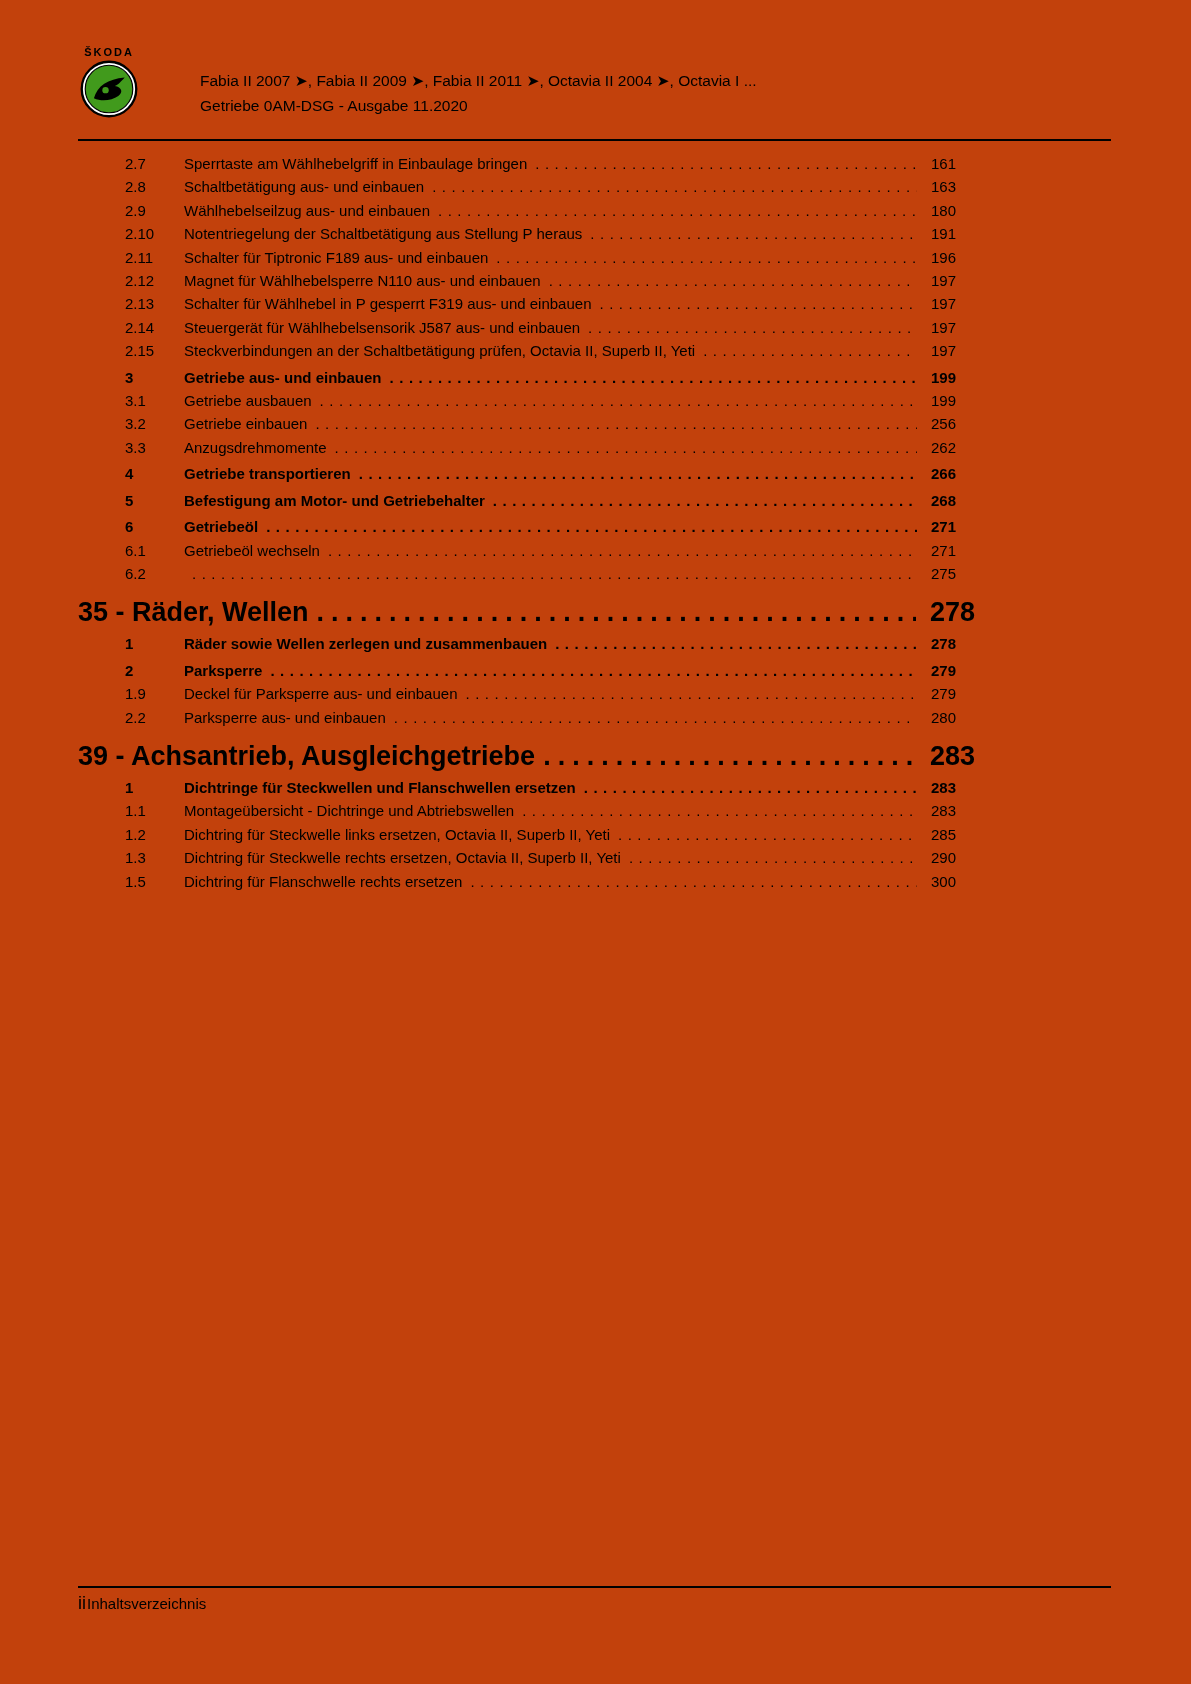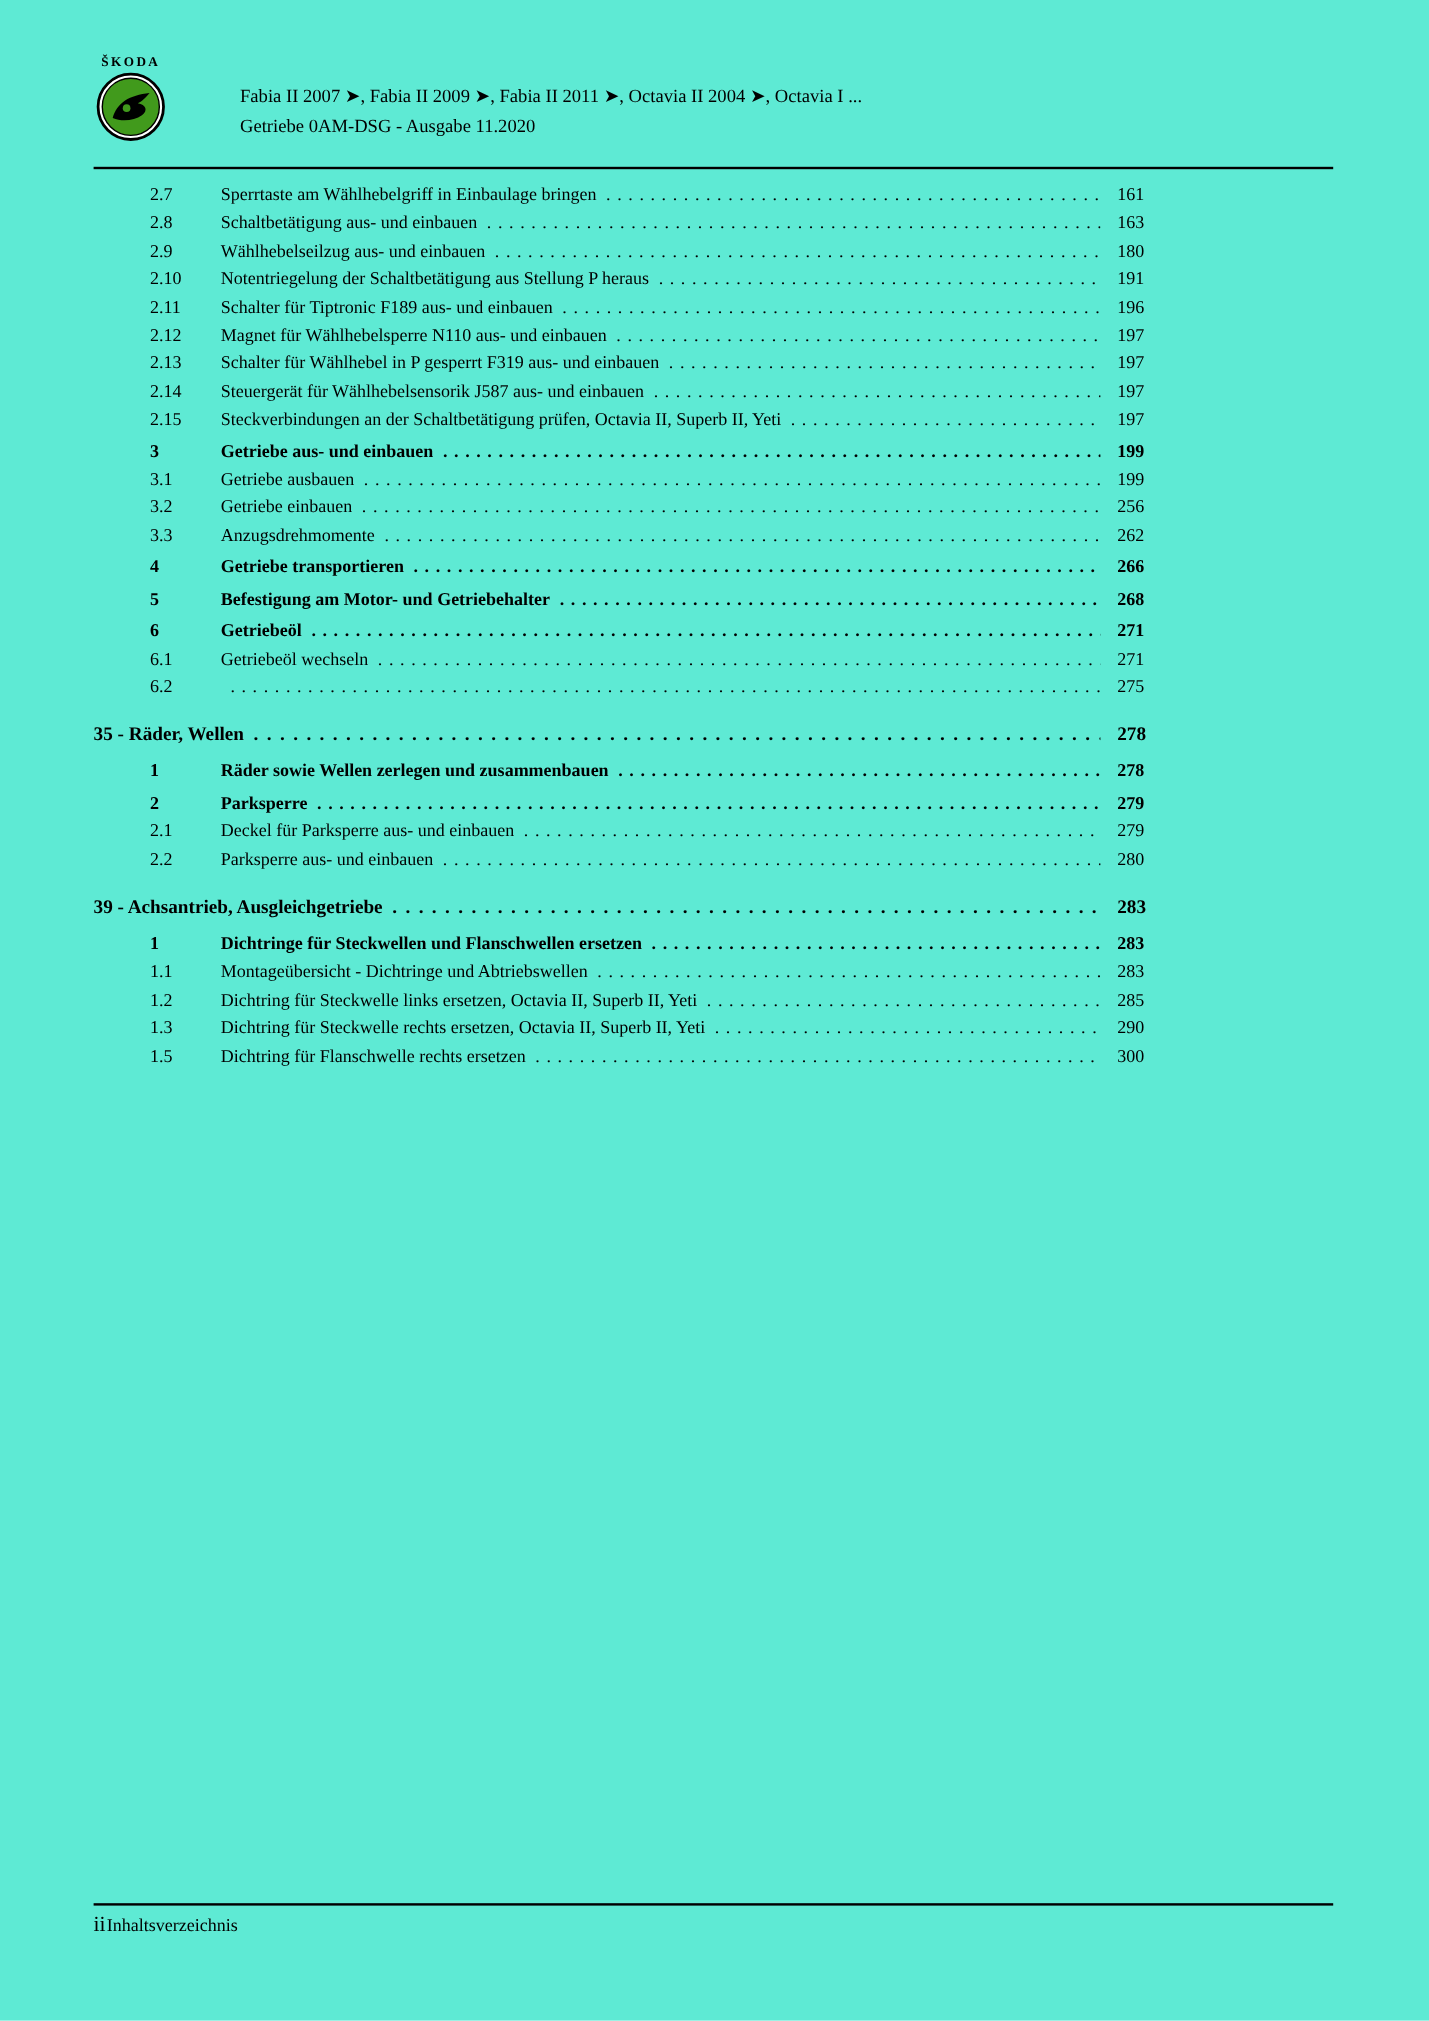--- a/index.html
+++ b/index.html
@@ -3,23 +3,23 @@
 <meta charset="utf-8">
 <title>Inhaltsverzeichnis</title>
 <style>
   * { margin: 0; padding: 0; box-sizing: border-box; }
   html, body { background: #ffffff; }
   .page {
     position: relative;
     width: 1191px;
     height: 1684px;
     margin: 0 auto;
-    background: #5eead4;
+    background: #c2410c;
     color: #000;
-    font-family: Liberation Serif, serif;
+    font-family: Liberation Sans, sans-serif;
     overflow: hidden;
   }
 
   
   .header {
     position: absolute;
     left: 78px;
     right: 80px;
     top: 46px;
     display: flex;
@@ -79,21 +79,21 @@
   }
   .leader::after {
     content: "..........................................................................................................................................................";
     letter-spacing: 5.5px;
   }
   .pg { flex: none; min-width: 44px; }
 
   .level-section { font-weight: 700; margin-top: 3px; }
   .level-chapter {
     font-weight: 700;
-    font-size: 16px;
+    font-size: 27px;
     line-height: 29px;
     padding-left: 0;
     margin-top: 13px;
     margin-bottom: 5px;
   }
   .level-chapter .leader::after { letter-spacing: 7px; }
 
   
   .footer-rule {
     position: absolute;
@@ -256,21 +256,21 @@
     <span class="leader"></span>
     <span class="pg">278</span>
   </div>
       <div class="row level-section">
     <span class="num">2</span>
     <span class="title">Parksperre</span>
     <span class="leader"></span>
     <span class="pg">279</span>
   </div>
       <div class="row level-sub">
-    <span class="num">2.1</span>
+    <span class="num">1.9</span>
     <span class="title">Deckel für Parksperre aus- und einbauen</span>
     <span class="leader"></span>
     <span class="pg">279</span>
   </div>
       <div class="row level-sub">
     <span class="num">2.2</span>
     <span class="title">Parksperre aus- und einbauen</span>
     <span class="leader"></span>
     <span class="pg">280</span>
   </div>

